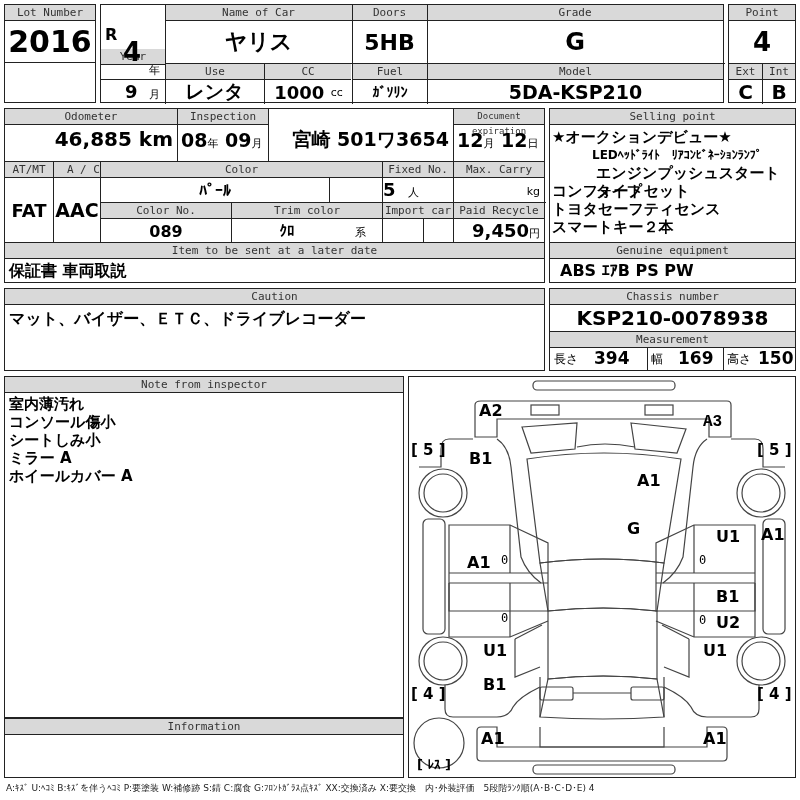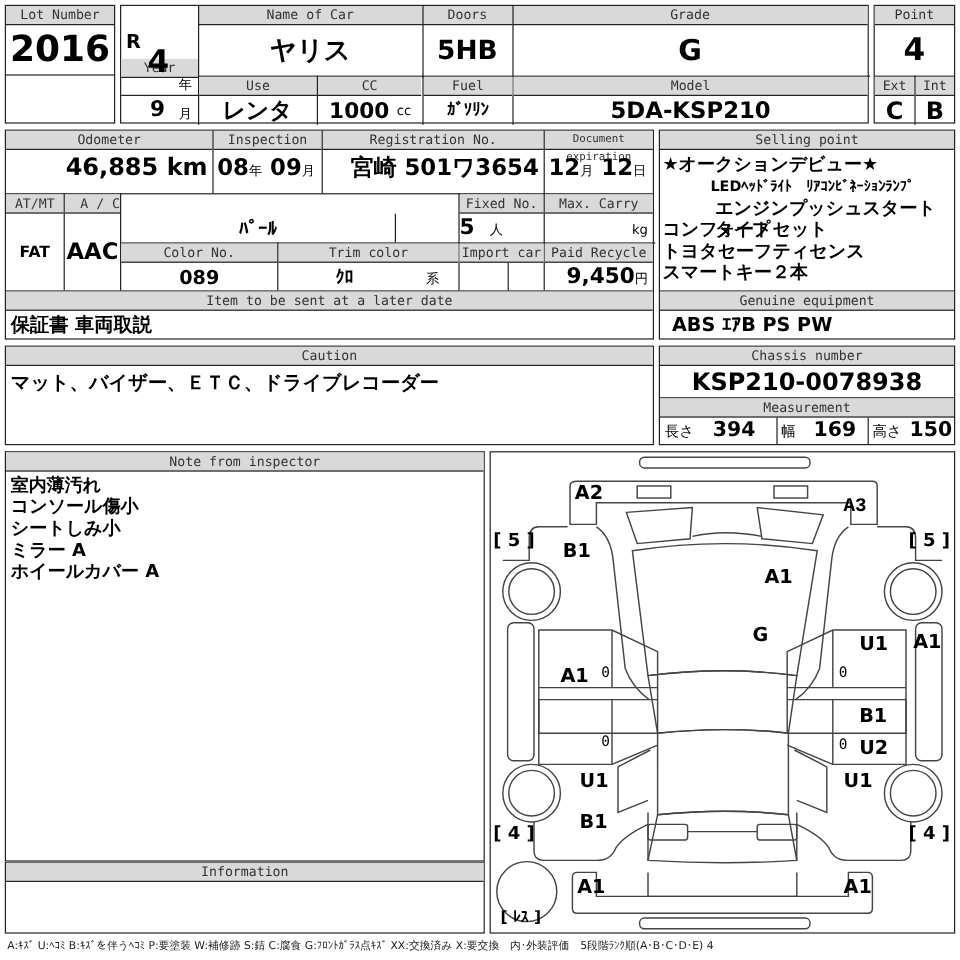--- a/index.html
+++ b/index.html
@@ -71,48 +71,48 @@
   <div class="hdr" style="left:0;top:59px;width:33px;">Ext</div>
   <div class="hdr" style="left:34px;top:59px;width:32px;">Int</div>
   <div class="vl" style="left:33px;top:58px;height:41px;"></div>
   <div class="cell center big" style="left:0;top:76px;width:33px;height:22px;font-size:20px;">C</div>
   <div class="cell center big" style="left:34px;top:76px;width:32px;height:22px;font-size:20px;">B</div>
 </div>
 
 <div class="box" style="left:4px;top:108px;width:541px;height:175px;">
   <div class="hdr" style="left:0;top:0;width:172px;">Odometer</div>
   <div class="hdr" style="left:173px;top:0;width:90px;">Inspection</div>
-  <div class="hdr" style="left:264px;top:0;width:184px;">Registration No.</div>
   <div class="hdr" style="left:449px;top:0;width:90px;font-size:9px;">Document expiration</div>
   <div class="vl" style="left:172px;top:0;height:52px;"></div>
   <div class="vl" style="left:263px;top:0;height:52px;"></div>
   <div class="vl" style="left:448px;top:0;height:52px;"></div>
   <div class="cell big" style="left:0;top:18px;width:168px;text-align:right;font-size:20px;">
     <span>46,885</span> <span>km</span>
   </div>
   <div class="cell big" style="left:176px;top:20px;font-size:19px;">
     <span>08</span><span class="unit">年</span>
     <span>09</span><span class="unit">月</span>
   </div>
   <div class="cell big" style="left:264px;top:18px;width:180px;text-align:right;font-size:19px;">宮崎 501ワ3654</div>
   <div class="cell big" style="left:452px;top:20px;font-size:19px;">
     <span>12</span><span class="unit">月</span>
     <span>12</span><span class="unit">日</span>
   </div>
   <div class="hl" style="left:0;top:52px;width:100%;"></div>
 
   <div class="hdr" style="left:0;top:53px;width:48px;">AT/MT</div>
   <div class="hdr" style="left:49px;top:53px;width:46px;text-align:right;">A / C</div>
+  <div class="hdr" style="left:96px;top:53px;width:281px;">Color</div>
   <div class="hdr" style="left:378px;top:53px;width:70px;">Fixed No.</div>
   <div class="hdr" style="left:449px;top:53px;width:90px;">Max. Carry</div>
   <div class="vl" style="left:48px;top:52px;height:81px;"></div>
   <div class="vl" style="left:95px;top:52px;height:81px;"></div>
   <div class="vl" style="left:377px;top:52px;height:81px;"></div>
   <div class="vl" style="left:448px;top:52px;height:81px;"></div>
-  <div class="cell center big" style="left:0;top:70px;width:48px;height:62px;font-size:13px;">FAT</div>
+  <div class="cell center big" style="left:0;top:70px;width:48px;height:62px;font-size:18px;">FAT</div>
   <div class="cell center big" style="left:49px;top:70px;width:46px;height:62px;font-size:19px;">AAC</div>
   <div class="vl" style="left:324px;top:69px;height:24px;"></div>
   <div class="cell center big" style="left:96px;top:69px;width:228px;height:24px;font-size:16px;text-align:center;">ﾊﾟｰﾙ</div>
   <div class="cell big" style="left:378px;top:70px;width:66px;text-align:left;font-size:18px;">
     <span>5</span>&nbsp;&nbsp;<span class="unit">人</span>
   </div>
   <div class="cell" style="left:449px;top:76px;width:86px;text-align:right;font-size:11px;">
     <span></span><span>kg</span>
   </div>
   <div class="hl" style="left:96px;top:93px;width:445px;"></div>

